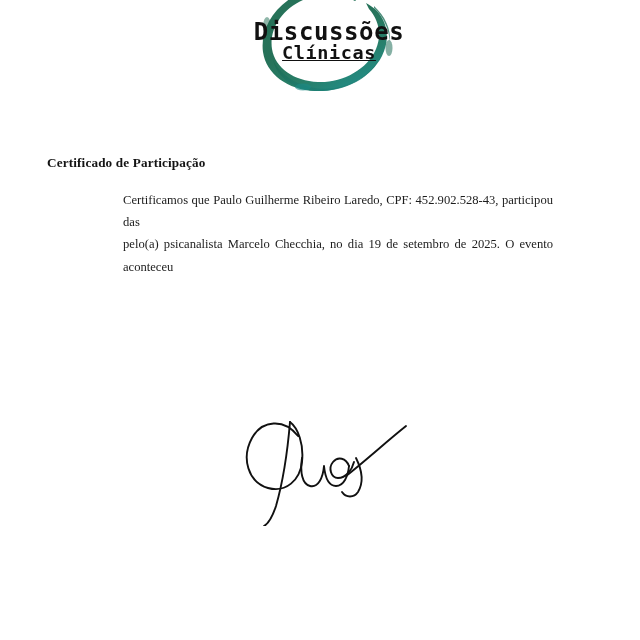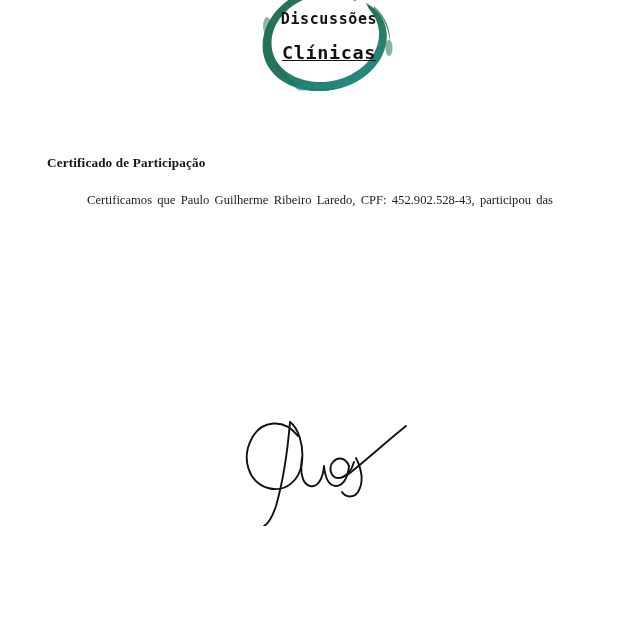--- a/index.html
+++ b/index.html
@@ -45,22 +45,22 @@
     width: 172px;
     text-align: center;
     font-family: "DejaVu Sans Mono", "Liberation Mono", monospace;
     font-weight: 700;
     color: #111111;
     letter-spacing: 0.6px;
     white-space: nowrap;
     line-height: 1;
   }
   .logo-text-1 {
-    top: 30px;
-    font-size: 15px;
+    top: 38px;
+    font-size: 24px;
   }
   .logo-text-2 {
     top: 62px;
     font-size: 18.5px;
     text-decoration: underline;
   }
 
   
   .cert-title {
     position: absolute;
@@ -87,20 +87,21 @@
     text-align-last: justify;
     font-size: 12.6px;
     line-height: 22.2px;
     color: #1c1c1c;
     margin: 0;
   }
   .para .bline {
     display: block;
     text-align: justify;
     text-align-last: justify;
+    margin-left: 36px;
   }
   .para .bline.last {
     text-align-last: justify;
   }
   .para-gap {
     height: 22px;
   }
 
   
   .sig-block {
@@ -172,20 +173,21 @@
     <div class="logo-text logo-text-1">Discussões</div>
     <div class="logo-text logo-text-2">Clínicas</div>
   </div>
 </div>
 
 <div class="cert-title">Certificado de Participação</div>
 
 <div class="body-block">
   <div class="para">
     <span class="bline">Certificamos que Paulo Guilherme Ribeiro Laredo, CPF: 452.902.528-43, participou das</span>
+    <span class="bline">pelo(a) psicanalista Marcelo Checchia, no dia 19 de setembro de 2025. O evento aconteceu</span>
   </div>
   <div class="para-gap"></div>
 </div>
 
 <div class="sig-block">
   <div class="sig-mark">
     <svg class="sig-svg" viewBox="0 0 200 128" aria-hidden="true">
       <g fill="none" stroke="#111111" stroke-width="1.9" stroke-linecap="round" stroke-linejoin="round">
 
         <path d="M70 38

